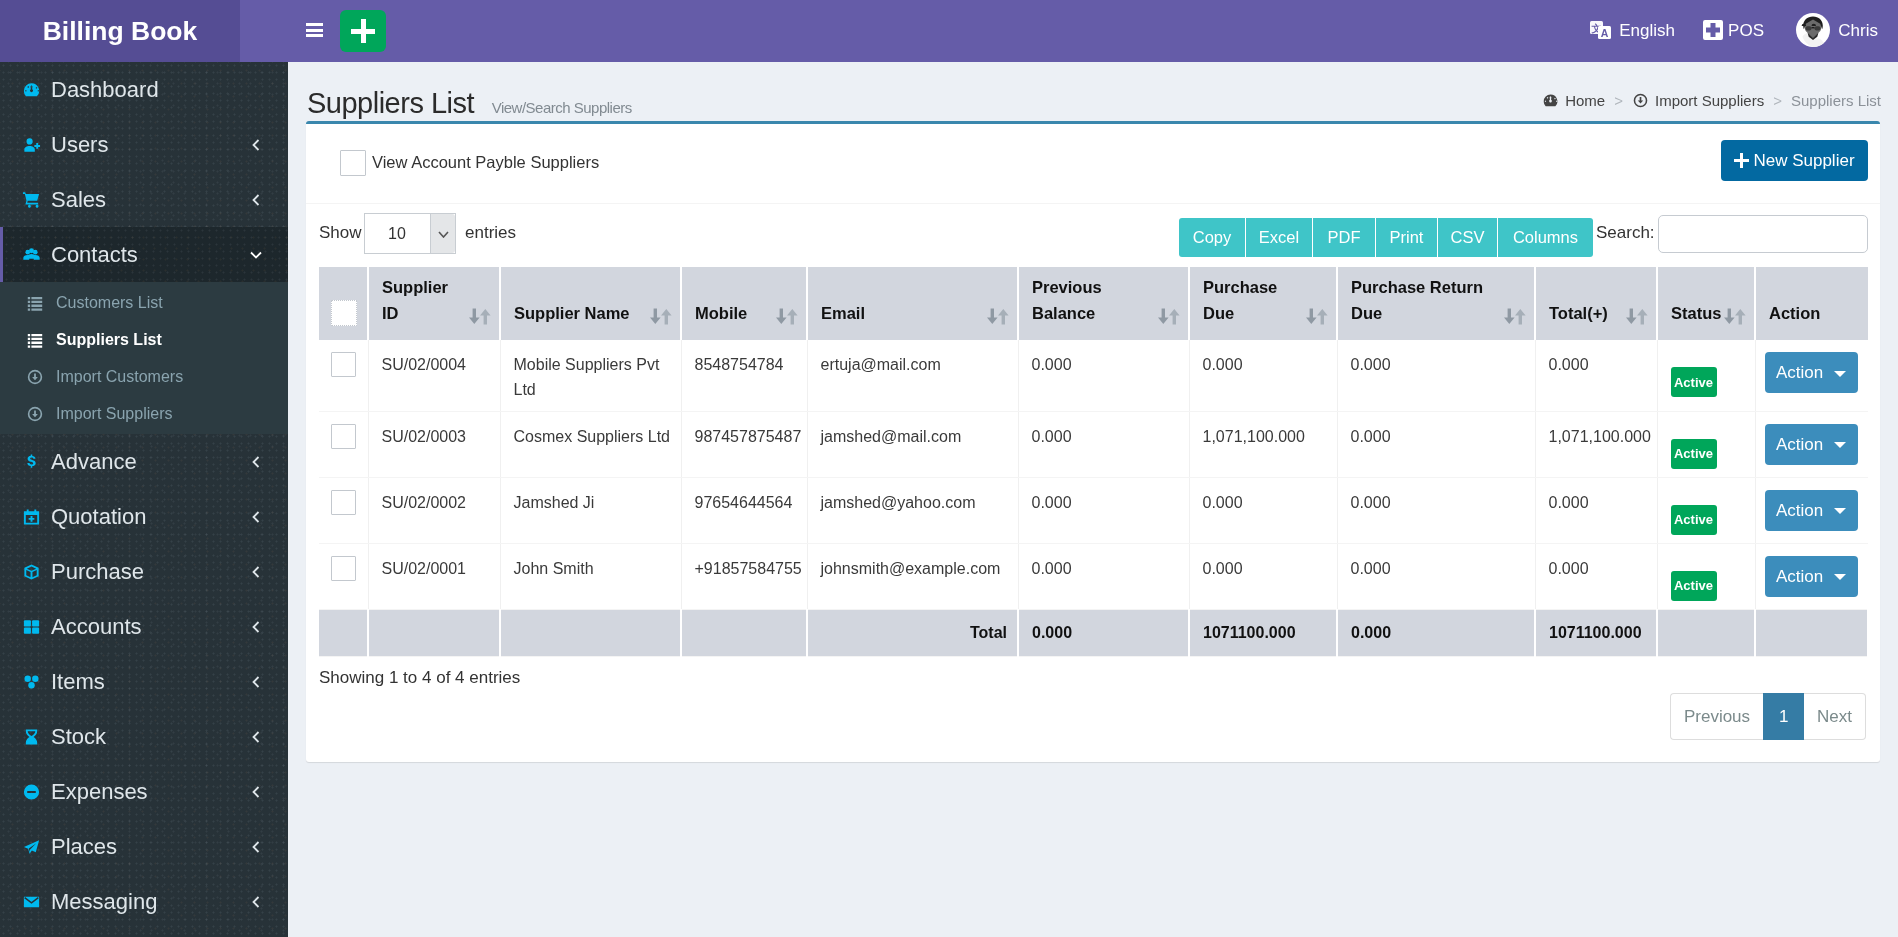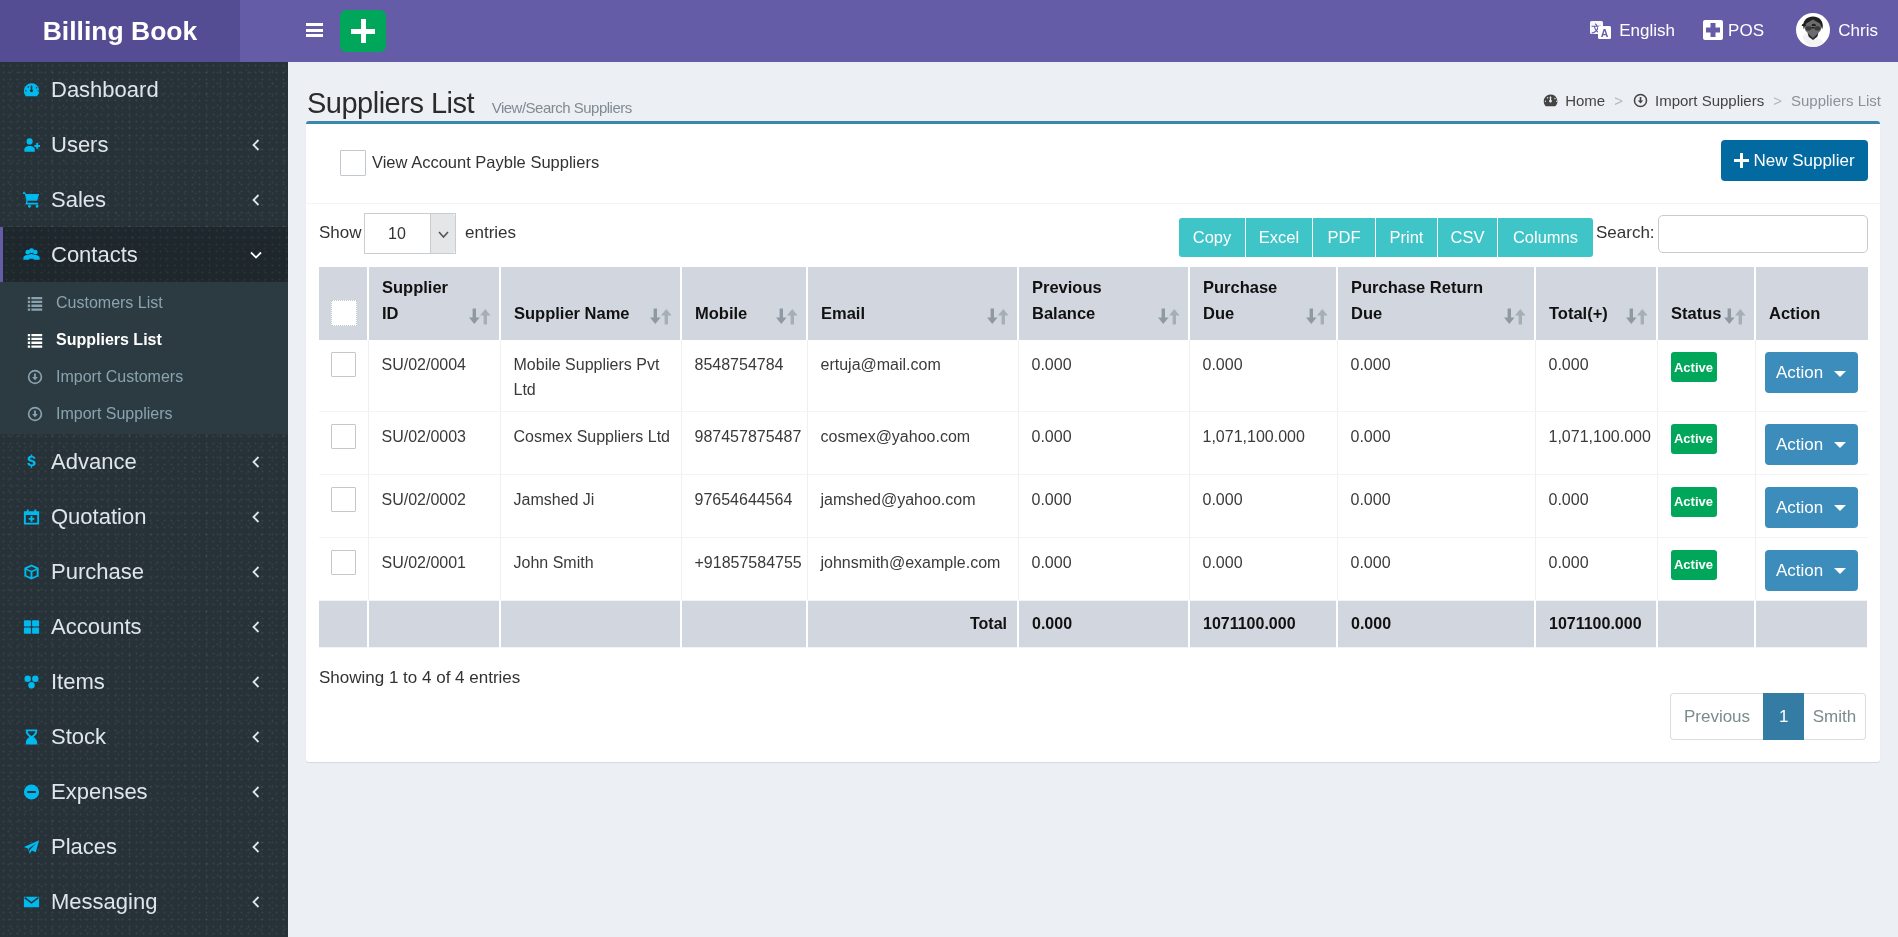--- a/index.html
+++ b/index.html
@@ -52,21 +52,21 @@
 .tbtn.lastb { border-radius:0 3px 3px 0; }
 #searchlbl { position:absolute; left:1290px; top:99px; font-size:17px; color:#333; }
 #searchinp { position:absolute; left:1352px; top:91px; width:210px; height:38px; border:1px solid #c6cbd1; border-radius:5px; background:#fff; }
 table#dt { position:absolute; left:13px; top:143px; border-collapse:collapse; table-layout:fixed; width:1549px; font-size:16px; color:#3a3a3a; }
 #dt th { background:#d2d6de; border-right:2px solid #fff; text-align:left; vertical-align:bottom; padding:0 10px 14px 13px; font-size:16.5px; color:#111; position:relative; line-height:26px; }
 #dt th:last-child { border-right:none; }
 #dt td { border-bottom:1px solid #f4f4f4; border-right:1px solid #f0f0f0; padding:12px 10px 8px 13px; vertical-align:top; line-height:25px; }
 #dt td:last-child { border-right:none; }
 #dt .totrow td { background:#d2d6de; border-right:2px solid #fff; font-weight:bold; color:#111; padding-top:10px; padding-bottom:11px; vertical-align:middle; }
 .sorticon { position:absolute; right:7px; bottom:14px; }
-.badge-a { display:inline-block; width:46px; text-align:center; background:#00a65a; color:#fff; font-size:13px; font-weight:bold; padding:8.5px 0; border-radius:3px; line-height:1; margin-top:0; box-sizing:border-box; }
+.badge-a { display:inline-block; width:46px; text-align:center; background:#00a65a; color:#fff; font-size:13px; font-weight:bold; padding:8.5px 0; border-radius:3px; line-height:1; margin-top:15px; box-sizing:border-box; }
 .actbtn { display:inline-block; width:93px; height:41px; background:#3c8dbc; border-radius:4px; color:#fff; font-size:17px; text-align:center; line-height:41px; }
 .actbtn .caret { display:inline-block; width:0; height:0; border-left:6px solid transparent; border-right:6px solid transparent; border-top:6px solid #fff; margin-left:6px; vertical-align:middle; }
 #showing { position:absolute; left:13px; top:544px; font-size:17px; color:#333; }
 #pagin { position:absolute; right:14px; top:569px; height:47px; font-size:17px; }
 #pagin span { display:inline-block; height:47px; line-height:45px; vertical-align:top; }
 #pagin .pg { border:1px solid #ddd; background:#fff; color:#7b8a8b; text-align:center; }
 #pagin .prev { border-radius:4px 0 0 4px; border-right:none; }
 #pagin .next { border-radius:0 4px 4px 0; border-left:none; }
 #pagin .cur { background:#357ca5; color:#fff; border:1px solid #357ca5; padding:0 15px; }
 </style>
@@ -357,21 +357,21 @@
             <td><span class="badge-a">Active</span></td>
             <td style="padding-left:9px;"><span class="actbtn">Action <span class="caret"></span></span></td>
           </tr>
           <tr style="height:63px;">
             <td style="padding-left:12px;">
               <div class="cb" style="width:25px;height:25px;"></div>
             </td>
             <td>SU/02/0003</td>
             <td>Cosmex Suppliers Ltd</td>
             <td>987457875487</td>
-            <td>cosmex@yahoo.com</td>
+            <td>jamshed@mail.com</td>
             <td>0.000</td>
             <td>1,071,100.000</td>
             <td>0.000</td>
             <td>1,071,100.000</td>
             <td><span class="badge-a">Active</span></td>
             <td style="padding-left:9px;"><span class="actbtn">Action <span class="caret"></span></span></td>
           </tr>
           <tr style="height:63px;">
             <td style="padding-left:12px;">
               <div class="cb" style="width:25px;height:25px;"></div>
@@ -411,15 +411,15 @@
             <td>0.000</td>
             <td>1071100.000</td>
             <td>0.000</td>
             <td>1071100.000</td>
             <td></td>
             <td></td>
           </tr>
         </tbody>
       </table>
     <div id="showing">Showing 1 to 4 of 4 entries</div>
-    <div id="pagin"><span class="pg prev" style="width:93px;">Previous</span><span class="cur" style="width:41px;text-align:center;">1</span><span class="pg next" style="width:62px;">Smith</span></div>
+    <div id="pagin"><span class="pg prev" style="width:93px;">Previous</span><span class="cur" style="width:41px;text-align:center;">1</span><span class="pg next" style="width:62px;">Next</span></div>
   </div>
 </div>
 
 </body></html>

